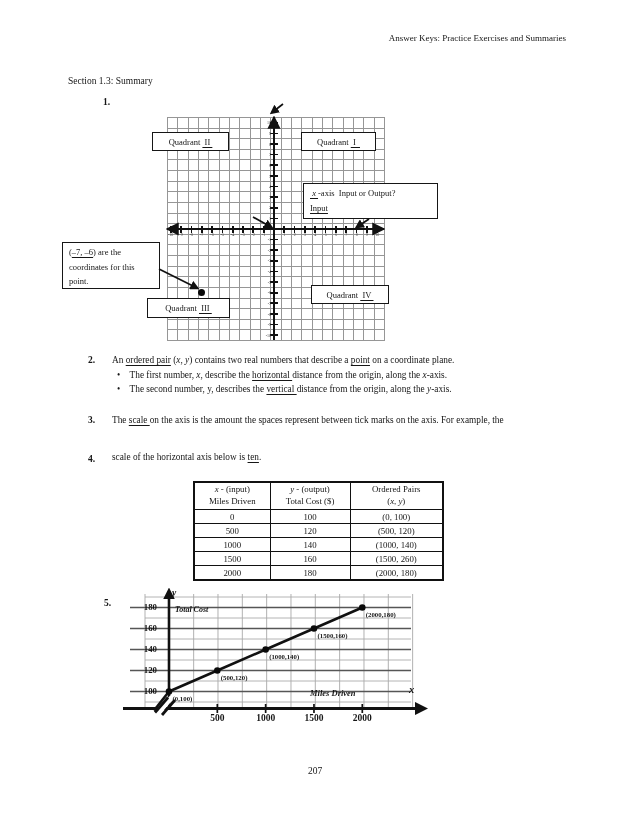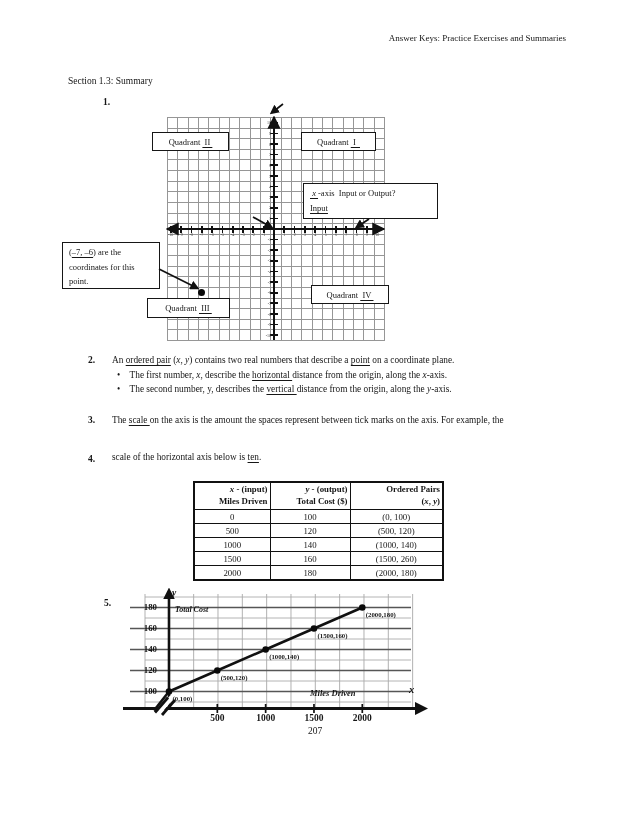--- a/index.html
+++ b/index.html
@@ -26,30 +26,30 @@
            line-height:15px;padding:2px 6px;z-index:6;}
   .callout.ctr{text-align:center;}
   #fig1-arrows{left:0;top:0;width:430px;height:288px;z-index:7;pointer-events:none;}
   
   .itemnum{position:absolute;font-size:9.5px;font-weight:bold;}
   .line{position:absolute;white-space:nowrap;font-size:9.3px;}
   
   #cost-table{position:absolute;left:193px;top:481px;border-collapse:collapse;border:2.4px solid #111;
               font-size:8.8px;}
   #cost-table th,#cost-table td{border:1.4px solid #111;text-align:center;padding:0 2px;}
-  #cost-table th{font-weight:bold;line-height:11.8px;height:26px;text-align:right;}
+  #cost-table th{font-weight:normal;line-height:11.8px;height:26px;}
   #cost-table td{height:13px;line-height:12px;}
   
   #graph5{left:120px;top:588px;width:315px;height:160px;}
   #g5-svg{position:absolute;left:0;top:0;}
   .g5-ylab{position:absolute;left:8px;width:29px;text-align:right;font-weight:bold;font-size:8.8px;}
   .g5-xlab{position:absolute;width:40px;text-align:center;font-weight:bold;font-size:9.5px;}
   .g5-plab{position:absolute;font-weight:bold;font-size:6.8px;white-space:nowrap;}
   .g5-axt{position:absolute;font-weight:bold;font-style:italic;}
-  #pagenum{left:0;right:0;top:726px;text-align:center;font-size:9.5px;}
+  #pagenum{left:0;right:0;top:766px;text-align:center;font-size:9.5px;}
 </style>
 </head>
 <body>
 
 <div class="page">
 
   <div class="abs" id="hdr">Answer Keys: Practice Exercises and Summaries</div>
   <div class="abs" id="sec">Section 1.3: Summary</div>
   <div class="abs" id="item1num">1.</div>
 

